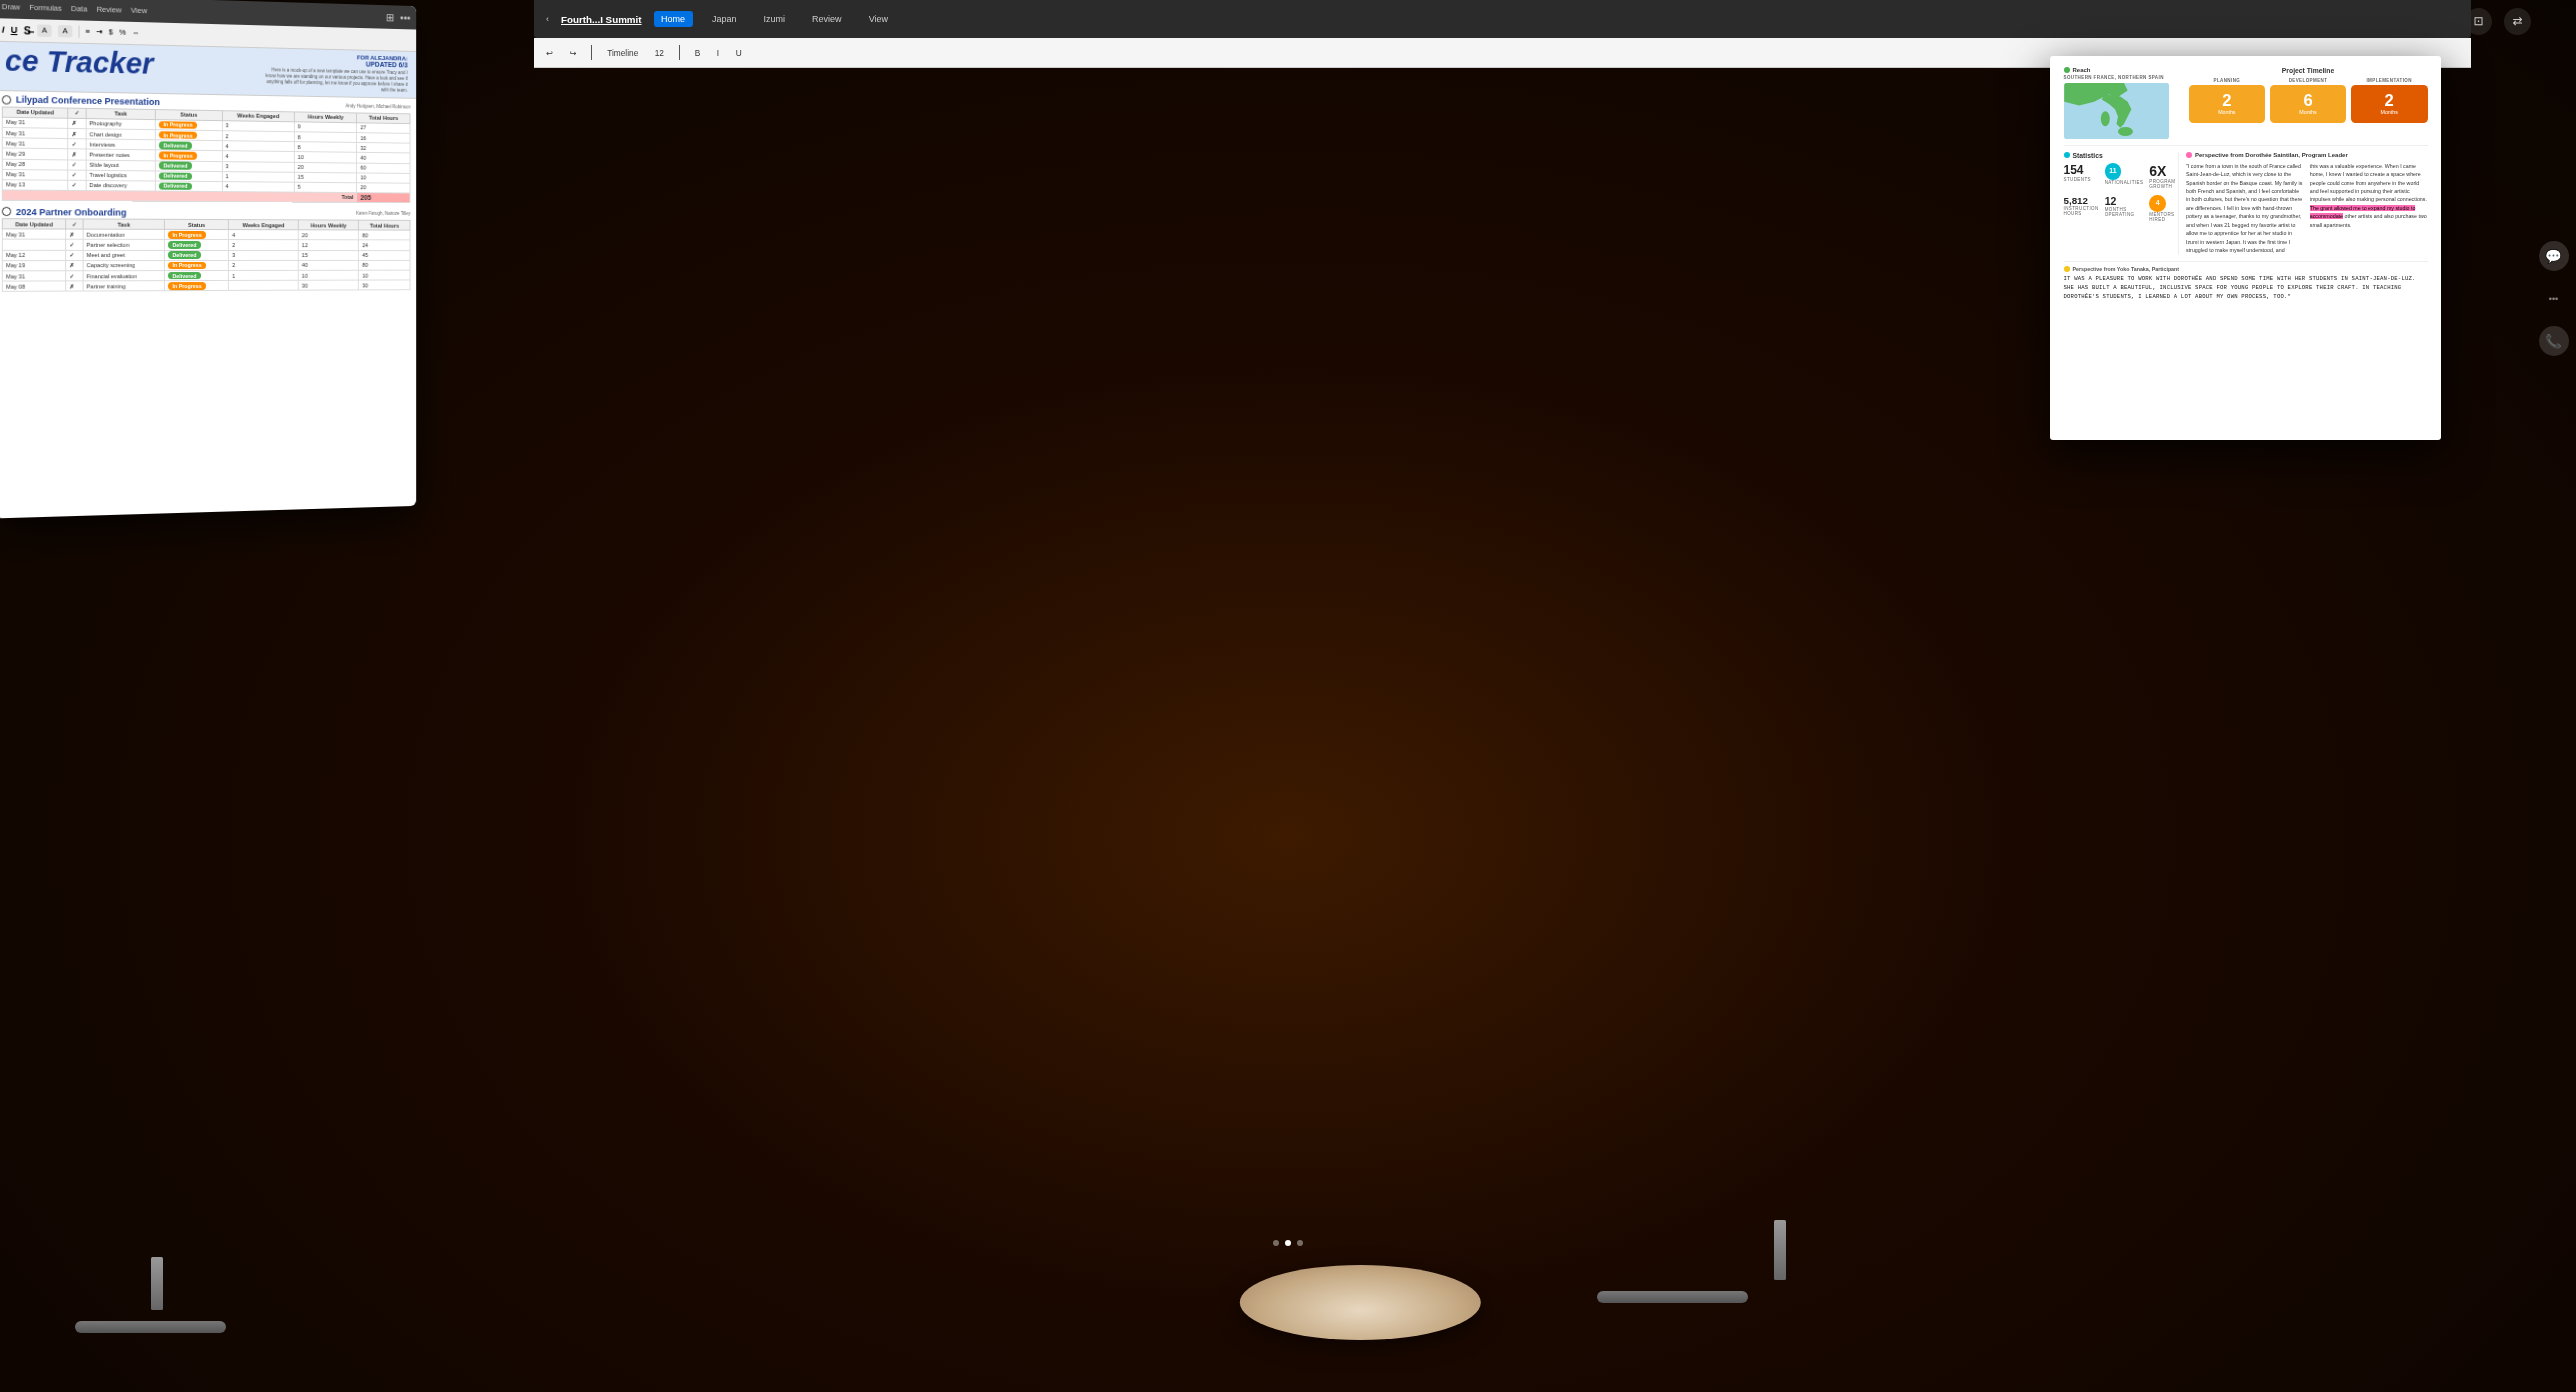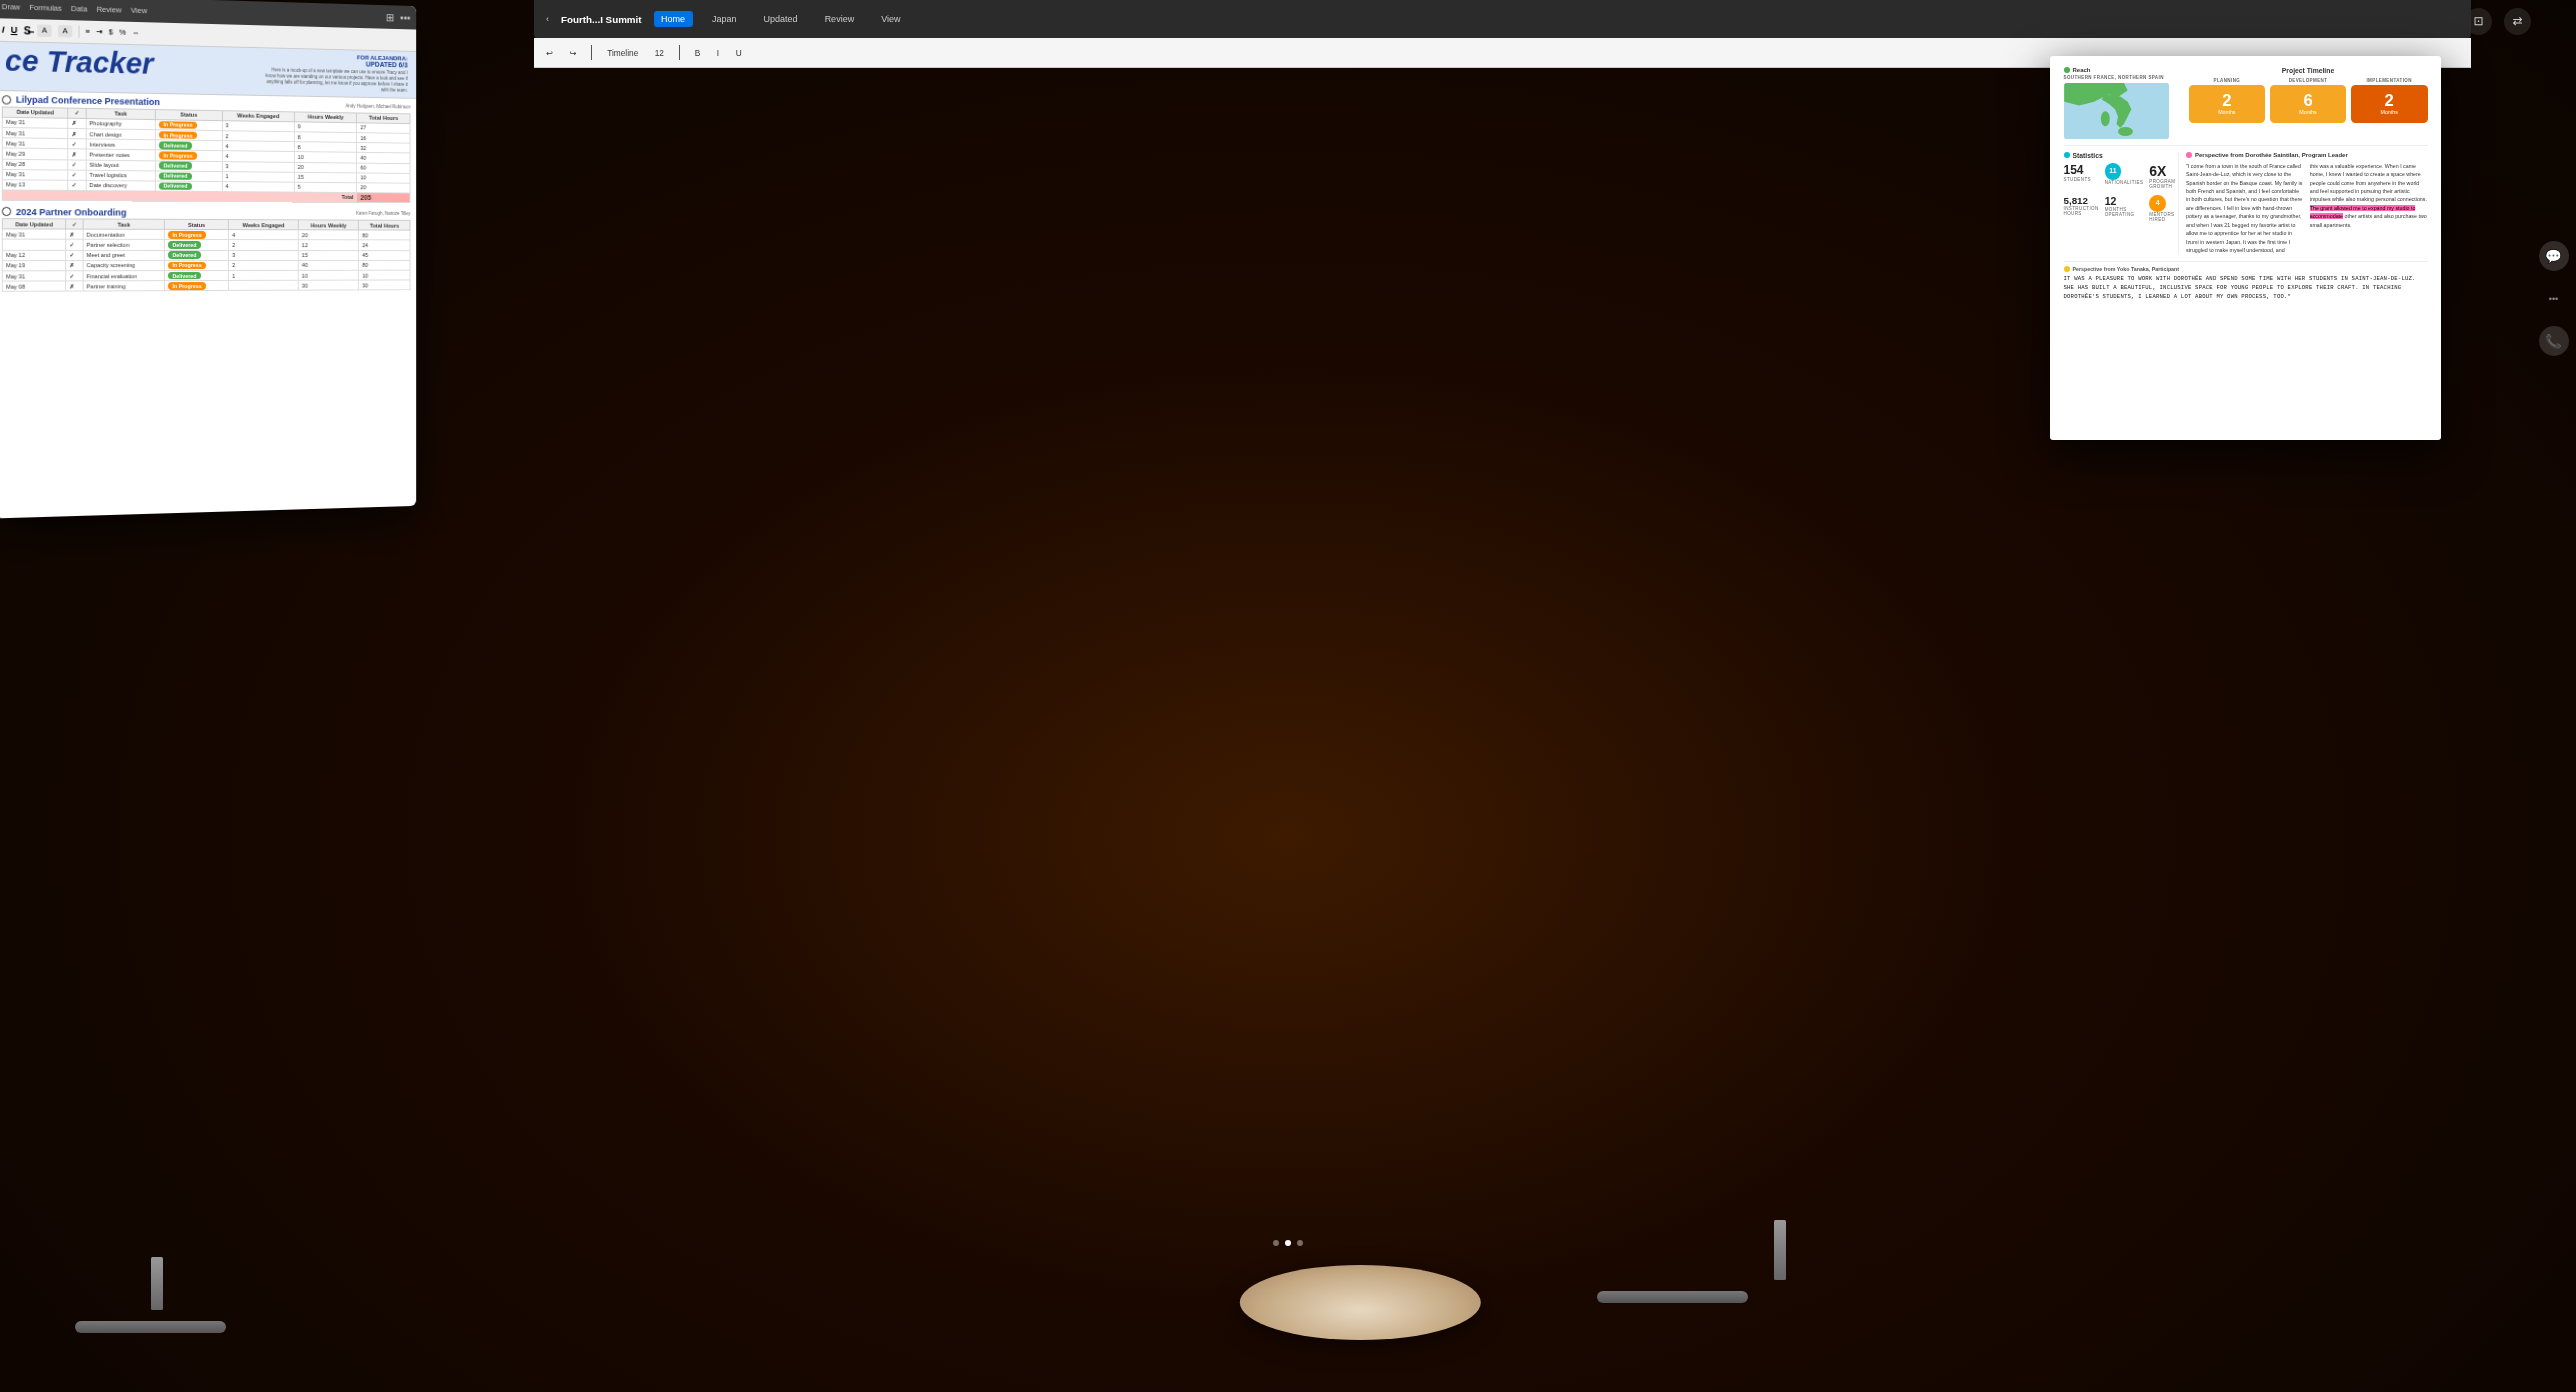--- a/index.html
+++ b/index.html
@@ -127,20 +127,21 @@
     .app-nav-btn {
       color: #ccc;
       font-size: 9px;
       cursor: pointer;
     }
 
     .app-file-name {
       color: white;
       font-size: 9.8px;
       font-weight: 600;
+      text-decoration: underline;
     }
 
     .app-tab {
       font-size: 9px;
       color: #ccc;
       padding: 3px 7.5px;
       border-radius: 3px;
       cursor: pointer;
     }
 
@@ -277,21 +278,21 @@
 <div class="top-icons">
   <div class="top-icon">⊡</div>
   <div class="top-icon">⇄</div>
 </div>
 
 <div class="app-bar">
   <span class="app-nav-btn">‹</span>
   <span class="app-file-name">Fourth...I Summit</span>
   <span class="app-tab active">Home</span>
   <span class="app-tab">Japan</span>
-  <span class="app-tab">Updated</span>
+  <span class="app-tab">Izumi</span>
   <span class="app-tab">Review</span>
   <span class="app-tab">View</span>
 </div>
 
 <div class="numbers-toolbar">
   <span class="numbers-tool-btn">↩</span>
   <span class="numbers-tool-btn">↪</span>
   <span class="toolbar-separator"></span>
   <span class="numbers-tool-btn">Timeline</span>
   <span class="numbers-tool-btn">12</span>

